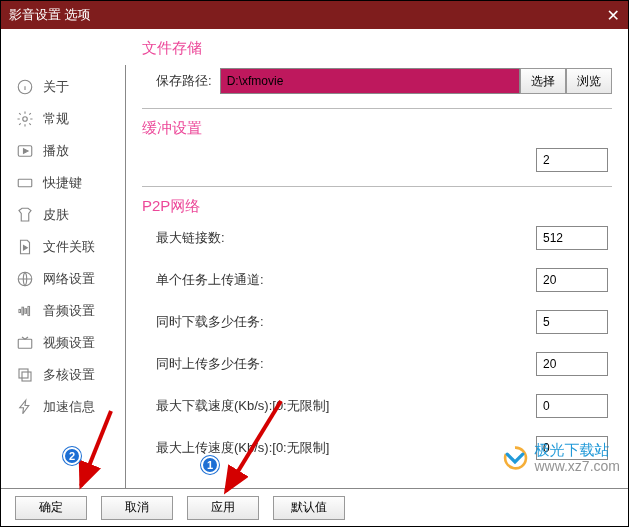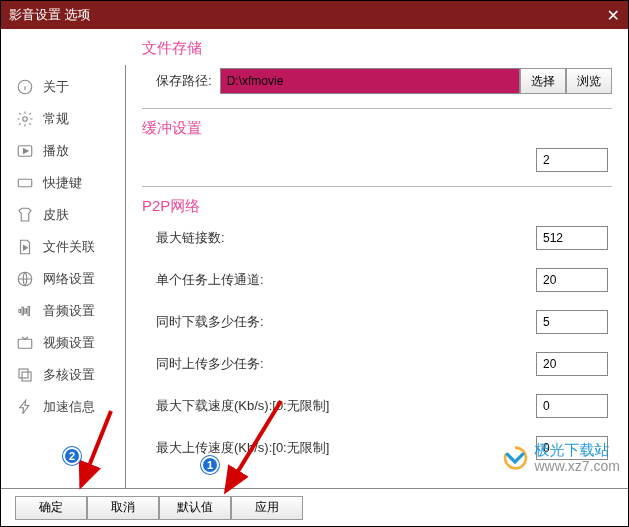--- a/index.html
+++ b/index.html
@@ -14,21 +14,21 @@
   .side-item .icon svg { width: 18px; height: 18px; stroke: #888; fill: none; stroke-width: 1.5; }
   .main { flex: 1; overflow-y: auto; padding: 10px 16px 10px 16px; }
   .section { margin-bottom: 14px; }
   .section-title { color: #ec4899; font-size: 15px; margin-bottom: 10px; }
   .row { display: flex; align-items: center; margin-bottom: 10px; padding-left: 14px; }
   .row-label { color: #333; font-size: 13px; margin-right: 8px; }
   .path-input { flex: 1; height: 26px; border: 1px solid #888; padding: 0 6px; font-size: 12px; background:#be185d; }
   .btn-small { width: 46px; height: 26px; border: 1px solid #999; background: linear-gradient(#fdfdfd,#e8e8e8); font-size: 12px; cursor: pointer; }
   .num-input { width: 72px; height: 24px; border: 1px solid #888; padding: 0 6px; font-size: 12px; margin-left: auto; margin-right: 4px; background:#fff; }
   .divider { border-top: 1px solid #bbb; margin: 8px 0 10px 0; }
-  .footer { height: 38px; border-top: 1px solid #888; display: flex; align-items: center; padding-left: 14px; background:#fff; }
+  .footer { height: 38px; border-top: 1px solid #888; display: flex; align-items: center; padding-left: 14px; gap: 14px; background:#fff; }
   .footer button { width: 72px; height: 24px; border: 1px solid #999; background: linear-gradient(#fdfdfd,#e8e8e8); font-size: 12px; cursor: pointer; }
   
   .marker { position: absolute; width: 18px; height: 18px; border-radius: 50%; color: #fff; font-size: 11px; font-weight: bold; display:flex; align-items:center; justify-content:center; z-index: 20; }
   .m1 { background:#1d6fd4; border:2px solid #fff; box-shadow:0 0 0 1px #1d6fd4; }
   .m2 { background:#1d6fd4; border:2px solid #fff; box-shadow:0 0 0 1px #1d6fd4; }
   .arrow { position:absolute; z-index:15; }
   .watermark { position:absolute; right:8px; bottom:52px; display:flex; align-items:center; gap:6px; opacity:0.9; z-index:10; }
   .watermark .logo { width:26px; height:26px; }
   .watermark .wm-text { font-size:15px; color:#0a8fd4; font-weight:500; }
   .watermark .wm-sub { font-size:14px; color:#888; display:block; margin-top:-2px; }
@@ -207,22 +207,22 @@
           <input class="num-input" value="0" style="">
         </div>
       </div>
 
     </div>
   </div>
 
   <div class="footer">
     <button>确定</button>
     <button>取消</button>
+    <button>应用</button>
     <button>默认值</button>
-    <button>应用</button>
   </div>
 
   <div class="marker m1" style="left:200px; top:455px;">1</div>
   <div class="marker m2" style="left:62px; top:446px;">2</div>
 
   <svg class="arrow" style="left:75px; top:400px;" width="50" height="100">
     <defs>
         <marker id="ah1" markerWidth="8" markerHeight="8" refX="6" refY="3" orient="auto">
           <polygon points="0,0 7,3 0,6" fill="#d40000"></polygon>
         </marker>

